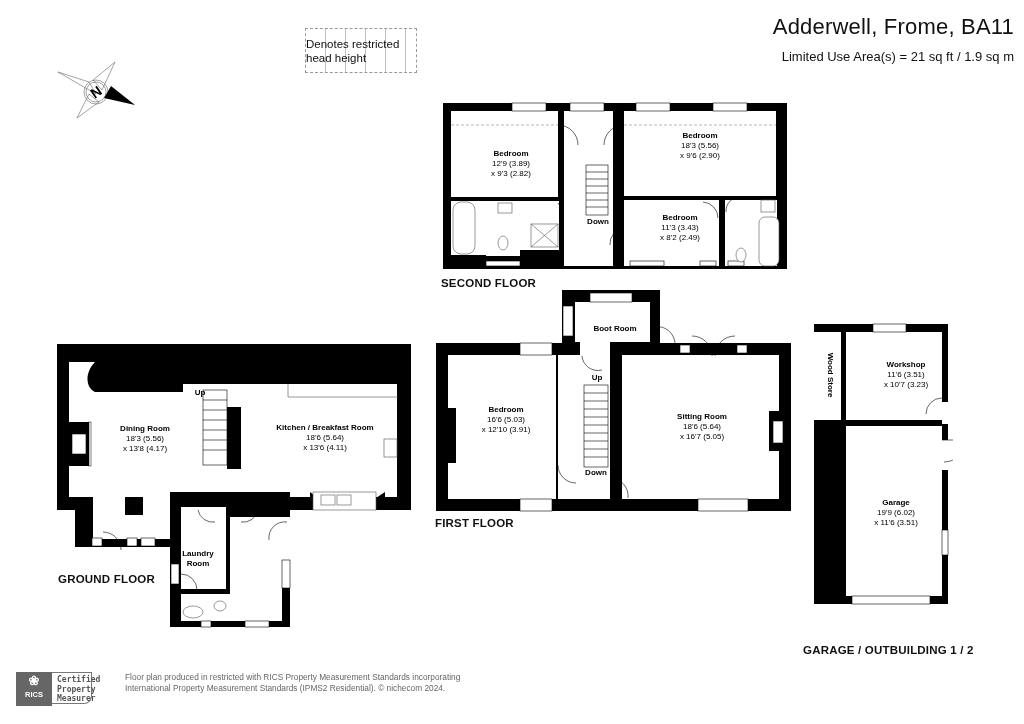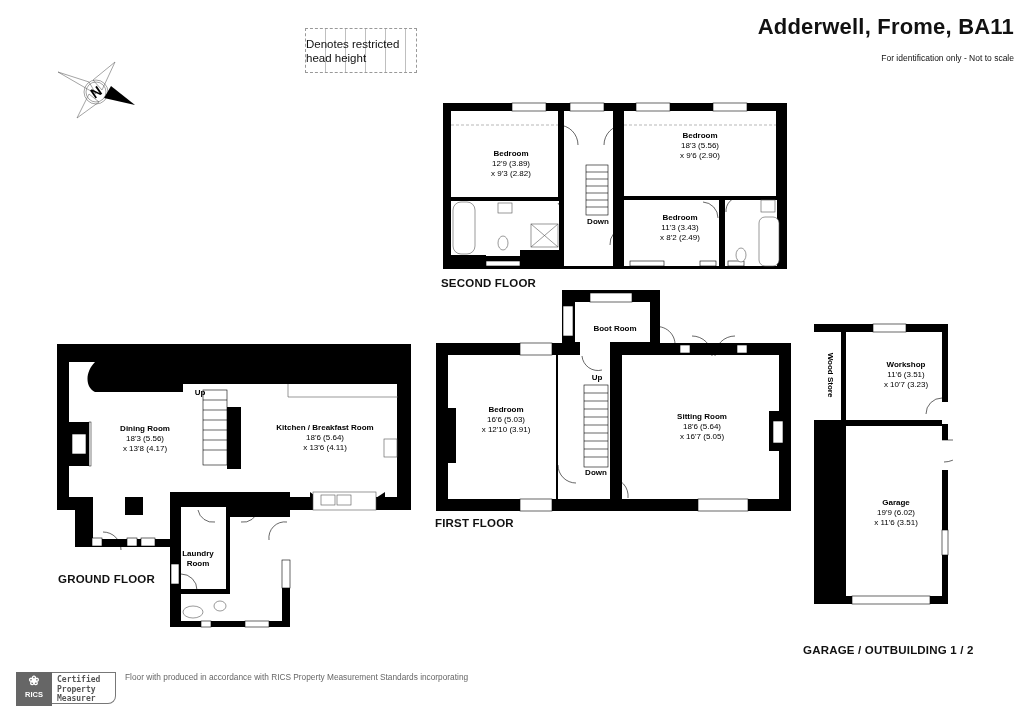--- a/index.html
+++ b/index.html
@@ -1,37 +1,37 @@
 <!DOCTYPE html>
 <html><head>
 <meta charset="utf-8">
 <style>
   html, body { margin: 0; padding: 0; background: #ffffff; }
   body { width: 1024px; height: 724px; position: relative; overflow: hidden; font-family: "Liberation Sans", sans-serif; color: #111; }
   .abs { position: absolute; }
-  .title { right: 10px; top: 14px; font-size: 22px; font-weight: bold; letter-spacing: 0.2px; text-align: right; }
+  .title { right: 10px; top: 14px; font-size: 22px; font-weight: normal; letter-spacing: 0.2px; text-align: right; }
   .areas { right: 10px; top: 48px; text-align: right; font-size: 13px; line-height: 17.5px; }
   .areas .note { font-size: 8.5px; margin-top: 2px; }
   .legend { left: 305px; top: 28px; width: 112px; height: 45px; border: 1px dashed #999; font-size: 11.5px; font-weight: normal; line-height: 14px; box-sizing: border-box; padding-top: 8px;
     background-image: repeating-linear-gradient(90deg, transparent 0 19px, rgba(0,0,0,0.25) 19px 20px); }
   .floor-label { font-weight: bold; font-size: 11.5px; letter-spacing: 0.2px; text-align: right; }
   svg text { font-family: "Liberation Sans", sans-serif; }
   .rn { font-size: 8px; font-weight: bold; }
   .rd { font-size: 8px; }
   .footer-text { left: 125px; top: 672px; font-size: 8.3px; line-height: 11px; color: #666; }
   .rics { left: 16px; top: 672px; width: 103px; height: 34px; }
   .rics .logo { position: absolute; left: 0; top: 0; width: 36px; height: 34px; background: #666; color: #fff; font-size: 7.5px; font-weight: bold; text-align: center; }
-  .rics .cert { position: absolute; left: 36px; top: 0; width: 64px; height: 32px; border: 1px solid #777; border-left: none; border-radius: 0 0 8px 0; font-family: "DejaVu Sans Mono", monospace; font-size: 8px; line-height: 9.5px; color: #555; padding: 2px 0 0 5px; box-sizing: border-box; font-weight: bold; }
+  .rics .cert { position: absolute; left: 36px; top: 0; width: 40px; height: 32px; border: 1px solid #777; border-left: none; border-radius: 0 0 8px 0; font-family: "DejaVu Sans Mono", monospace; font-size: 8px; line-height: 9.5px; color: #555; padding: 2px 0 0 5px; box-sizing: border-box; font-weight: bold; }
 </style>
 </head>
 <body>
 
 <div class="abs title">Adderwell, Frome, BA11</div>
 <div class="abs areas">
-  <div class="note">For identification only - Not to scale</div>
+  <div>Limited Use Area(s) = 21 sq ft / 1.9 sq m</div>
 </div>
 
 <div class="abs legend">
   <div>Denotes restricted</div>
   <div>head height</div>
 </div>
 
 <svg class="abs" style="left:55px;top:50px" width="85" height="70" viewBox="0 0 85 70">
   <g stroke="#666" stroke-width="0.6" fill="none">
     <polygon points="3,22 34,32 41,44"></polygon>
@@ -286,14 +286,15 @@
     <div style="font-size:13px;line-height:18px;">❀</div>
     <div>RICS</div>
   </div>
   <div class="cert">
     <div>Certified</div>
     <div>Property</div>
     <div>Measurer</div>
   </div>
 </div>
 <div class="abs footer-text">
-  <div>Floor with produced in accordance with RICS Property Measurement Standards incorporating</div>
+  <div>Floor plan produced in restricted with RICS Property Measurement Standards incorporating</div>
+  <div>International Property Measurement Standards (IPMS2 Residential).   © nichecom 2024.</div>
 </div>
 
 </body></html>

